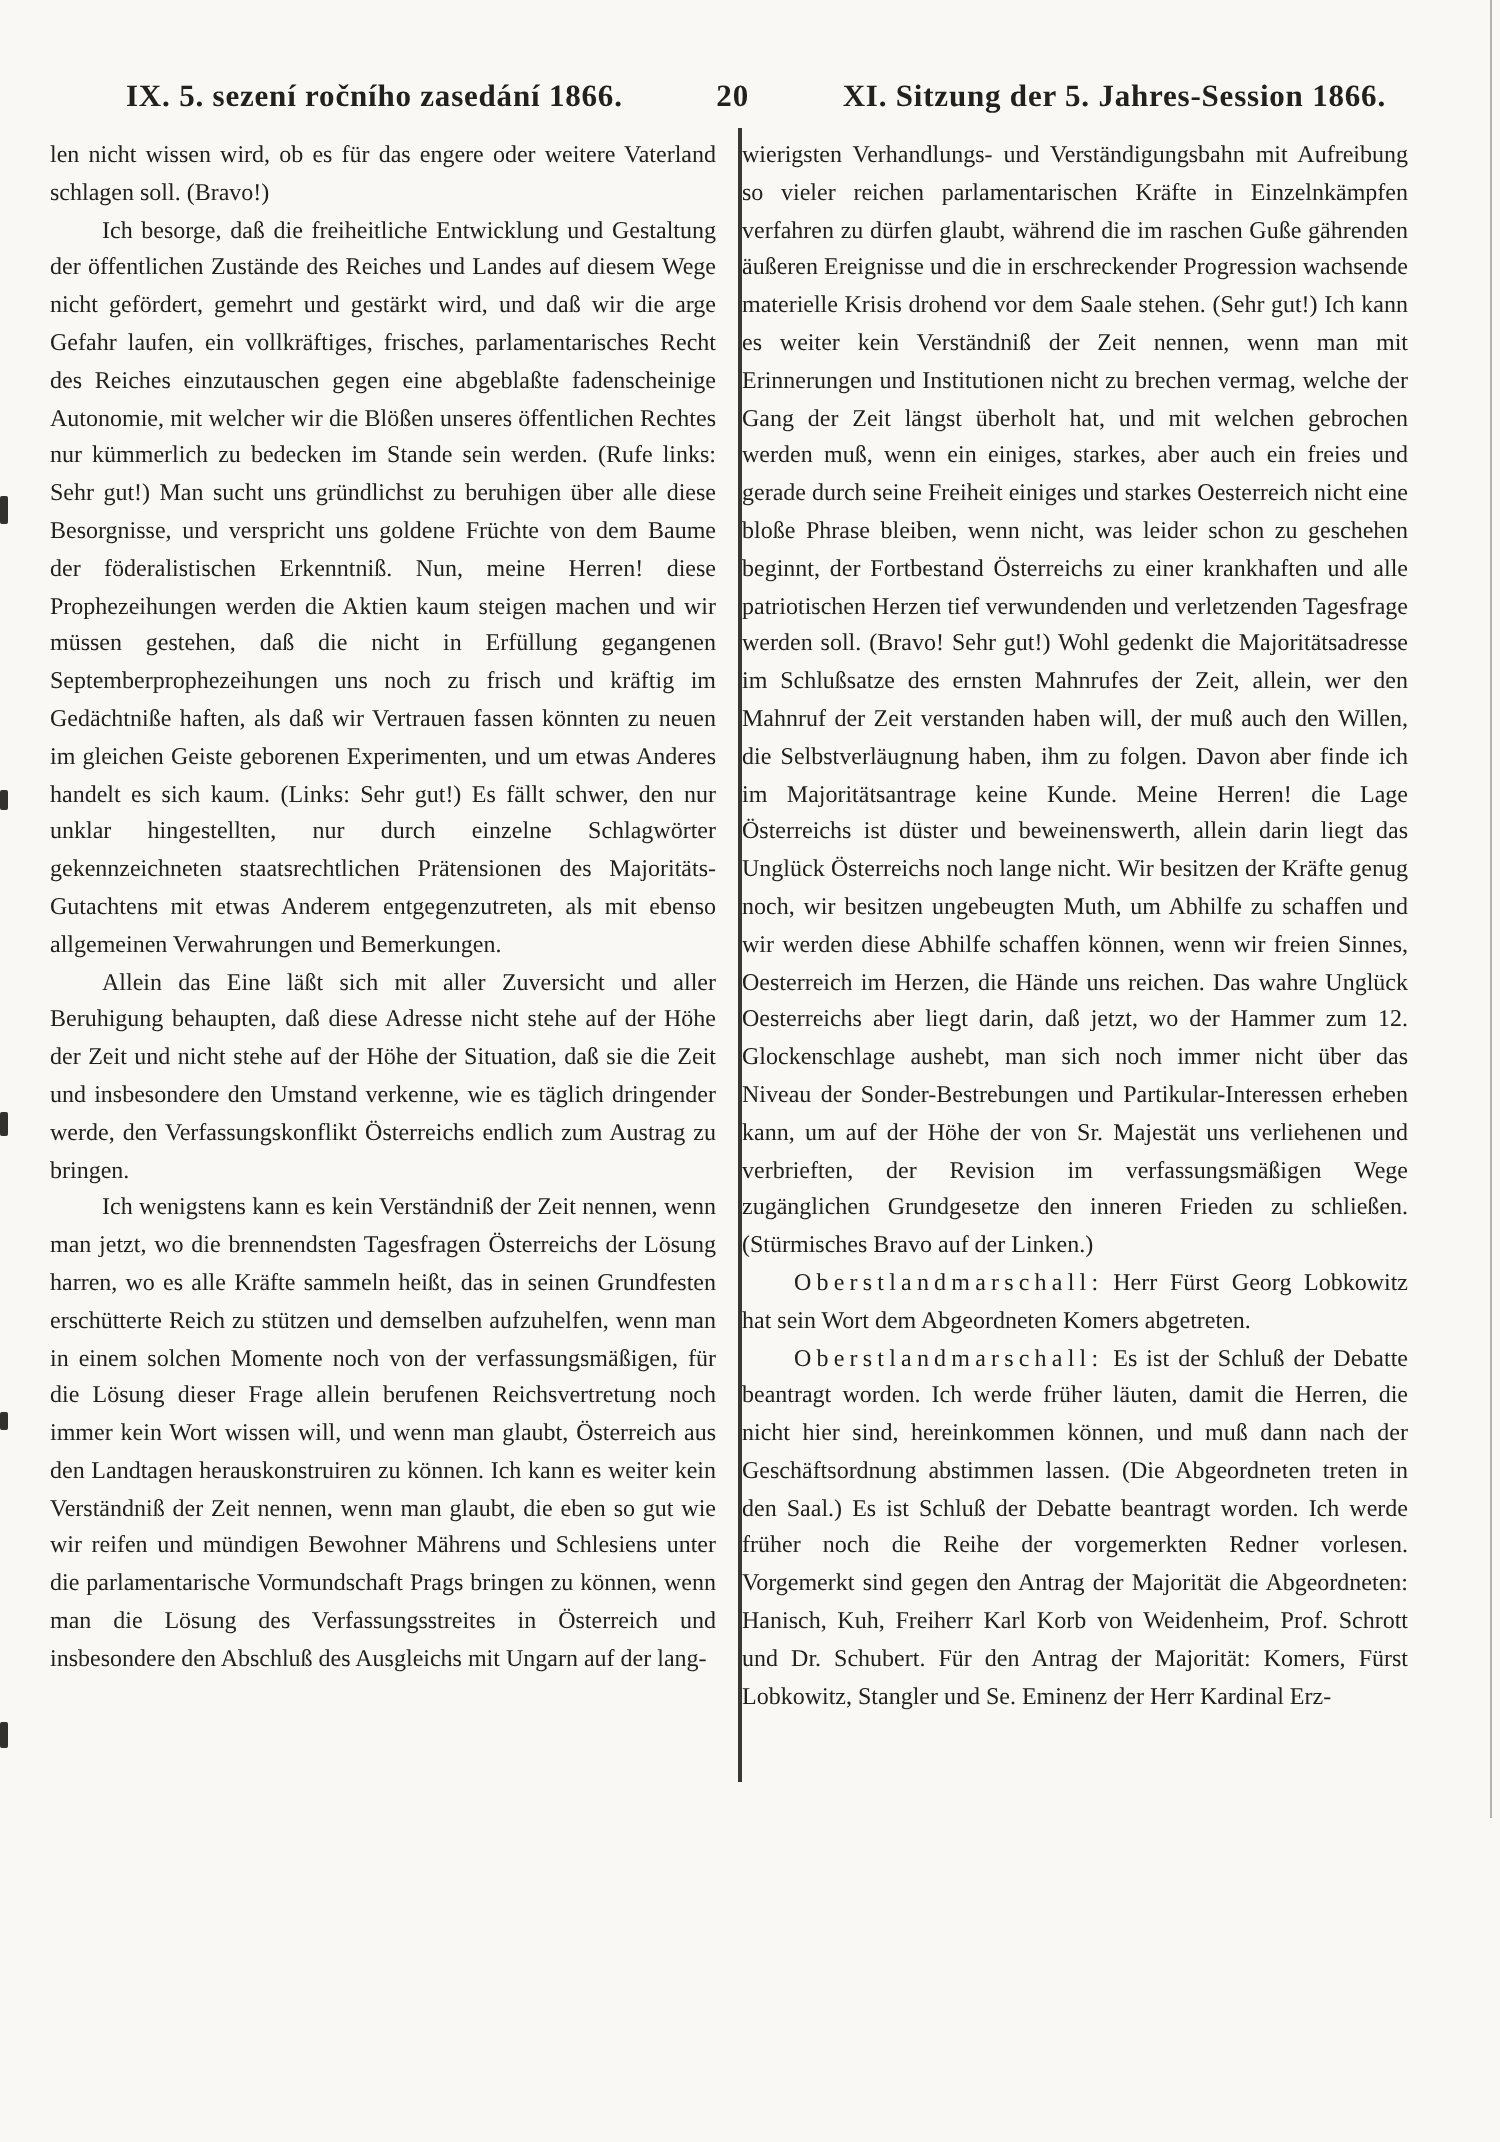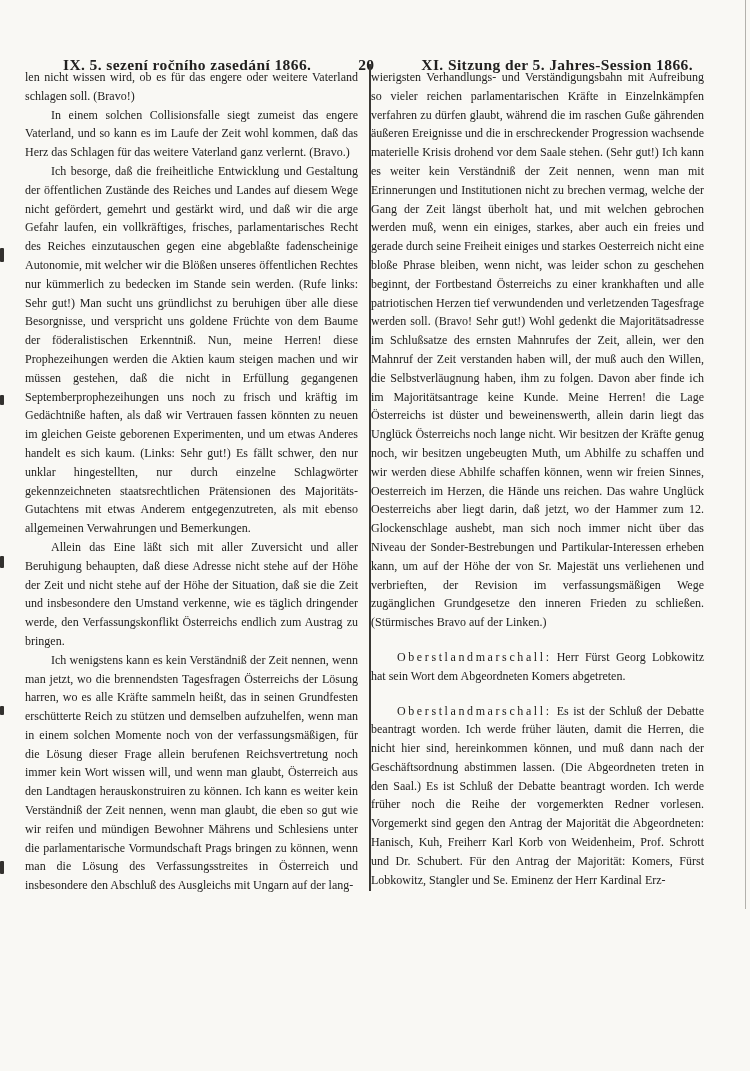--- a/index.html
+++ b/index.html
@@ -38,21 +38,21 @@
     right: 35px;
     display: flex;
     justify-content: space-between;
     align-items: baseline;
     font-size: 15.5px;
     font-weight: bold;
     letter-spacing: 0.4px;
     white-space: nowrap;
   }
   .header .h-left { padding-left: 38px; }
-  .header .h-right { padding-right: 22px; margin-top: 16px; }
+  .header .h-right { padding-right: 22px; }
   .columns {
     position: absolute;
     top: 68px;
     left: 25px;
     right: 35px;
     bottom: 10px;
     display: flex;
   }
   .col {
     width: 333px;
@@ -65,21 +65,21 @@
   .col-left { padding-right: 11px; }
   .col-right { }
   .divider {
     width: 2px;
     background: #3a3835;
     margin-top: -4px;
     margin-bottom: 8px;
   }
   p { margin: 0; }
   p.indent { text-indent: 26px; }
-  p.spaced { margin-top: 16px; }
+  p.spaced { }
   .speaker {
     letter-spacing: 2.6px;
     margin-right: 5px;
   }
   .speaker:empty { display: none; }
 </style>
 </head>
 <body>
 
 <div class="page">
@@ -94,21 +94,20 @@
   <div class="header">
     <span class="h-left">IX. 5. sezení ročního zasedání 1866.</span>
     <span class="h-center">20</span>
     <span class="h-right">XI. Sitzung der 5. Jahres-Session 1866.</span>
   </div>
 
   <div class="columns">
 
     <div class="col col-left">
       <p>len nicht wissen wird, ob es für das engere oder weitere Vaterland schlagen soll. (Bravo!)</p>
-      <p class="indent">In einem solchen Collisionsfalle siegt zumeist das engere Vaterland, und so kann es im Laufe der Zeit wohl kommen, daß das Herz das Schlagen für das weitere Vaterland ganz verlernt. (Bravo.)</p>
       <p class="indent">Ich besorge, daß die freiheitliche Entwicklung und Gestaltung der öffentlichen Zustände des Reiches und Landes auf diesem Wege nicht gefördert, gemehrt und gestärkt wird, und daß wir die arge Gefahr laufen, ein vollkräftiges, frisches, parlamentarisches Recht des Reiches einzutauschen gegen eine abgeblaßte fadenscheinige Autonomie, mit welcher wir die Blößen unseres öffentlichen Rechtes nur kümmerlich zu bedecken im Stande sein werden. (Rufe links: Sehr gut!) Man sucht uns gründlichst zu beruhigen über alle diese Besorgnisse, und verspricht uns goldene Früchte von dem Baume der föderalistischen Erkenntniß. Nun, meine Herren! diese Prophezeihungen werden die Aktien kaum steigen machen und wir müssen gestehen, daß die nicht in Erfüllung gegangenen Septemberprophezeihungen uns noch zu frisch und kräftig im Gedächtniße haften, als daß wir Vertrauen fassen könnten zu neuen im gleichen Geiste geborenen Experimenten, und um etwas Anderes handelt es sich kaum. (Links: Sehr gut!) Es fällt schwer, den nur unklar hingestellten, nur durch einzelne Schlagwörter gekennzeichneten staatsrechtlichen Prätensionen des Majoritäts-Gutachtens mit etwas Anderem entgegenzutreten, als mit ebenso allgemeinen Verwahrungen und Bemerkungen.</p>
       <p class="indent">Allein das Eine läßt sich mit aller Zuversicht und aller Beruhigung behaupten, daß diese Adresse nicht stehe auf der Höhe der Zeit und nicht stehe auf der Höhe der Situation, daß sie die Zeit und insbesondere den Umstand verkenne, wie es täglich dringender werde, den Verfassungskonflikt Österreichs endlich zum Austrag zu bringen.</p>
       <p class="indent">Ich wenigstens kann es kein Verständniß der Zeit nennen, wenn man jetzt, wo die brennendsten Tagesfragen Österreichs der Lösung harren, wo es alle Kräfte sammeln heißt, das in seinen Grundfesten erschütterte Reich zu stützen und demselben aufzuhelfen, wenn man in einem solchen Momente noch von der verfassungsmäßigen, für die Lösung dieser Frage allein berufenen Reichsvertretung noch immer kein Wort wissen will, und wenn man glaubt, Österreich aus den Landtagen herauskonstruiren zu können. Ich kann es weiter kein Verständniß der Zeit nennen, wenn man glaubt, die eben so gut wie wir reifen und mündigen Bewohner Mährens und Schlesiens unter die parlamentarische Vormundschaft Prags bringen zu können, wenn man die Lösung des Verfassungsstreites in Österreich und insbesondere den Abschluß des Ausgleichs mit Ungarn auf der lang-</p>
     </div>
 
     <div class="divider"></div>
 
     <div class="col col-right">
       <p>
         <span>wierigsten Verhandlungs- und Verständigungsbahn mit Aufreibung so vieler reichen parlamentarischen Kräfte in Einzelnkämpfen verfahren zu dürfen glaubt, während die im raschen Guße gährenden äußeren Ereignisse und die in erschreckender Progression wachsende materielle Krisis drohend vor dem Saale stehen. (Sehr gut!) Ich kann es weiter kein Verständniß der Zeit nennen, wenn man mit Erinnerungen und Institutionen nicht zu brechen vermag, welche der Gang der Zeit längst überholt hat, und mit welchen gebrochen werden muß, wenn ein einiges, starkes, aber auch ein freies und gerade durch seine Freiheit einiges und starkes Oesterreich nicht eine bloße Phrase bleiben, wenn nicht, was leider schon zu geschehen beginnt, der Fortbestand Österreichs zu einer krankhaften und alle patriotischen Herzen tief verwundenden und verletzenden Tagesfrage werden soll. (Bravo! Sehr gut!) Wohl gedenkt die Majoritätsadresse im Schlußsatze des ernsten Mahnrufes der Zeit, allein, wer den Mahnruf der Zeit verstanden haben will, der muß auch den Willen, die Selbstverläugnung haben, ihm zu folgen. Davon aber finde ich im Majoritätsantrage keine Kunde. Meine Herren! die Lage Österreichs ist düster und beweinenswerth, allein darin liegt das Unglück Österreichs noch lange nicht. Wir besitzen der Kräfte genug noch, wir besitzen ungebeugten Muth, um Abhilfe zu schaffen und wir werden diese Abhilfe schaffen können, wenn wir freien Sinnes, Oesterreich im Herzen, die Hände uns reichen. Das wahre Unglück Oesterreichs aber liegt darin, daß jetzt, wo der Hammer zum 12. Glockenschlage aushebt, man sich noch immer nicht über das Niveau der Sonder-Bestrebungen und Partikular-Interessen erheben kann, um auf der Höhe der von Sr. Majestät uns verliehenen und verbrieften, der Revision im verfassungsmäßigen Wege zugänglichen Grundgesetze den inneren Frieden zu schließen. (Stürmisches Bravo auf der Linken.)</span>

